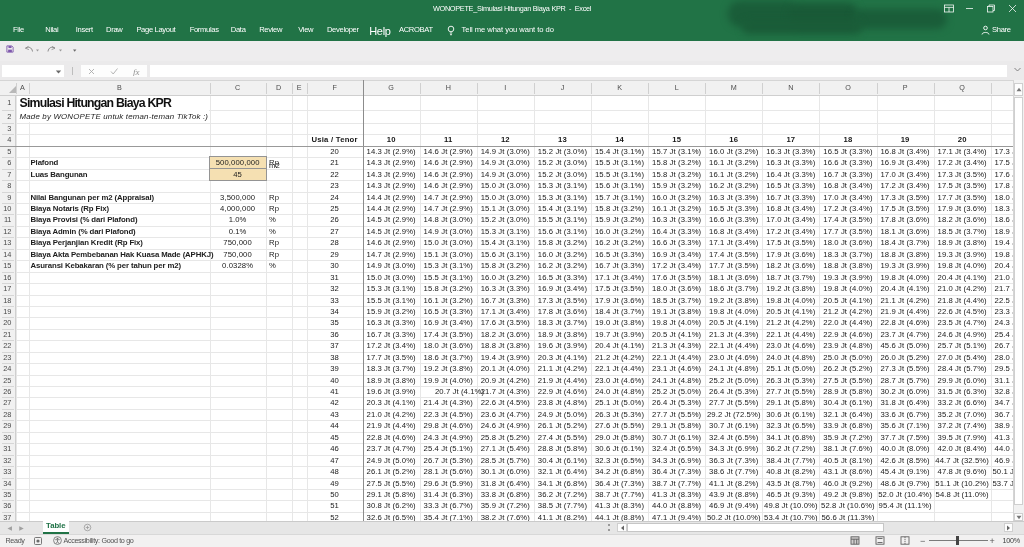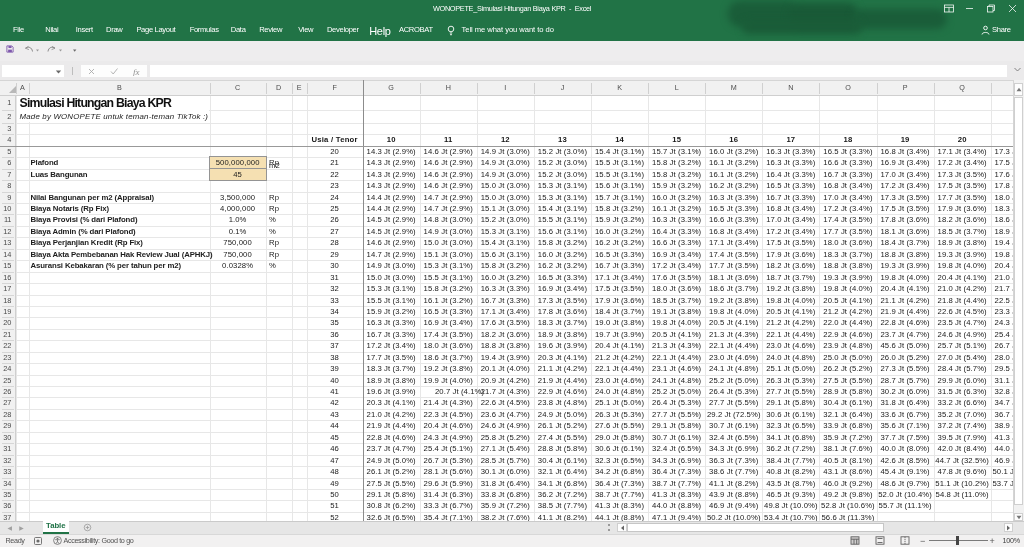--- a/index.html
+++ b/index.html
@@ -279,21 +279,21 @@
 <div class="cell" style="left:269px;top:203.00px;height:11.44px;line-height:11.44px;text-align:left">Rp</div>
 <div class="lbl" style="left:30.5px;top:214.44px;height:11.44px;line-height:11.44px">Biaya Provisi (% dari Plafond)</div>
 <div class="cell" style="left:209.6px;top:214.44px;width:56px;height:11.44px;line-height:11.44px">1.0%</div>
 <div class="cell" style="left:269px;top:214.44px;height:11.44px;line-height:11.44px;text-align:left">%</div>
 <div class="lbl" style="left:30.5px;top:225.88px;height:11.44px;line-height:11.44px">Biaya Admin (% dari Plafond)</div>
 <div class="cell" style="left:209.6px;top:225.88px;width:56px;height:11.44px;line-height:11.44px">0.1%</div>
 <div class="cell" style="left:269px;top:225.88px;height:11.44px;line-height:11.44px;text-align:left">%</div>
 <div class="lbl" style="left:30.5px;top:237.32px;height:11.44px;line-height:11.44px">Biaya Perjanjian Kredit (Rp Fix)</div>
 <div class="cell" style="left:209.6px;top:237.32px;width:56px;height:11.44px;line-height:11.44px">750,000</div>
 <div class="cell" style="left:269px;top:237.32px;height:11.44px;line-height:11.44px;text-align:left">Rp</div>
-<div class="lbl" style="left:30.5px;top:248.76px;height:11.44px;line-height:11.44px">Biaya Akta Pembebanan Hak Review Jual (APHKJ)</div>
+<div class="lbl" style="left:30.5px;top:248.76px;height:11.44px;line-height:11.44px">Biaya Akta Pembebanan Hak Kuasa Made (APHKJ)</div>
 <div class="cell" style="left:209.6px;top:248.76px;width:56px;height:11.44px;line-height:11.44px">750,000</div>
 <div class="cell" style="left:269px;top:248.76px;height:11.44px;line-height:11.44px;text-align:left">Rp</div>
 <div class="lbl" style="left:30.5px;top:260.20px;height:11.44px;line-height:11.44px">Asuransi Kebakaran (% per tahun per m2)</div>
 <div class="cell" style="left:209.6px;top:260.20px;width:56px;height:11.44px;line-height:11.44px">0.0328%</div>
 <div class="cell" style="left:269px;top:260.20px;height:11.44px;line-height:11.44px;text-align:left">%</div>
 <div class="ab" style="left:208.8px;top:156.44px;width:58px;height:24.48px;background:#f5e0b2;border:1px solid #949494"></div>
 <div class="ab" style="left:208.8px;top:168.18px;width:58px;height:1px;background:#949494"></div>
 <div class="cell" style="left:209.6px;top:157.24px;width:56px;height:11.4px;line-height:11.4px;color:#1c1c1c">500,000,000</div>
 <div class="cell" style="left:209.6px;top:168.68px;width:56px;height:11.4px;line-height:11.4px;color:#1c1c1c">45</div>
 <div class="cell" style="left:306.6px;top:134.40px;width:56px;height:11.4px;line-height:11.4px;font-weight:bold;color:#161616;letter-spacing:0.25px">Usia / Tenor</div>
@@ -617,21 +617,21 @@
 <div class="cell" style="left:591.0px;top:313.42px;width:57.1px;height:11.44px;line-height:11.44px">26.3 Jt (5.3%)</div>
 <div class="cell" style="left:648.1px;top:313.42px;width:57.1px;height:11.44px;line-height:11.44px">27.7 Jt (5.5%)</div>
 <div class="cell" style="left:705.2px;top:313.42px;width:57.1px;height:11.44px;line-height:11.44px">29.2 Jt (72.5%)</div>
 <div class="cell" style="left:762.3px;top:313.42px;width:57.1px;height:11.44px;line-height:11.44px">30.6 Jt (6.1%)</div>
 <div class="cell" style="left:819.4px;top:313.42px;width:57.1px;height:11.44px;line-height:11.44px">32.1 Jt (6.4%)</div>
 <div class="cell" style="left:876.5px;top:313.42px;width:57.1px;height:11.44px;line-height:11.44px">33.6 Jt (6.7%)</div>
 <div class="cell" style="left:933.6px;top:313.42px;width:57.1px;height:11.44px;line-height:11.44px">35.2 Jt (7.0%)</div>
 <div class="cell" style="left:990.7px;top:313.42px;width:57.1px;height:11.44px;line-height:11.44px">36.7 Jt (7.3%)</div>
 <div class="cell" style="left:306.6px;top:324.86px;width:56px;height:11.44px;line-height:11.44px">44</div>
 <div class="cell" style="left:362.6px;top:324.86px;width:57.1px;height:11.44px;line-height:11.44px">21.9 Jt (4.4%)</div>
-<div class="cell" style="left:419.7px;top:324.86px;width:57.1px;height:11.44px;line-height:11.44px">20.4 Jt (4.6%)</div>
+<div class="cell" style="left:419.7px;top:324.86px;width:57.1px;height:11.44px;line-height:11.44px">29.8 Jt (4.6%)</div>
 <div class="cell" style="left:476.8px;top:324.86px;width:57.1px;height:11.44px;line-height:11.44px">24.6 Jt (4.9%)</div>
 <div class="cell" style="left:533.9px;top:324.86px;width:57.1px;height:11.44px;line-height:11.44px">26.1 Jt (5.2%)</div>
 <div class="cell" style="left:591.0px;top:324.86px;width:57.1px;height:11.44px;line-height:11.44px">27.6 Jt (5.5%)</div>
 <div class="cell" style="left:648.1px;top:324.86px;width:57.1px;height:11.44px;line-height:11.44px">29.1 Jt (5.8%)</div>
 <div class="cell" style="left:705.2px;top:324.86px;width:57.1px;height:11.44px;line-height:11.44px">30.7 Jt (6.1%)</div>
 <div class="cell" style="left:762.3px;top:324.86px;width:57.1px;height:11.44px;line-height:11.44px">32.3 Jt (6.5%)</div>
 <div class="cell" style="left:819.4px;top:324.86px;width:57.1px;height:11.44px;line-height:11.44px">33.9 Jt (6.8%)</div>
 <div class="cell" style="left:876.5px;top:324.86px;width:57.1px;height:11.44px;line-height:11.44px">35.6 Jt (7.1%)</div>
 <div class="cell" style="left:933.6px;top:324.86px;width:57.1px;height:11.44px;line-height:11.44px">37.2 Jt (7.4%)</div>
 <div class="cell" style="left:990.7px;top:324.86px;width:57.1px;height:11.44px;line-height:11.44px">38.9 Jt (7.8%)</div>
@@ -715,21 +715,21 @@
 <div class="cell" style="left:306.6px;top:404.94px;width:56px;height:11.44px;line-height:11.44px">51</div>
 <div class="cell" style="left:362.6px;top:404.94px;width:57.1px;height:11.44px;line-height:11.44px">30.8 Jt (6.2%)</div>
 <div class="cell" style="left:419.7px;top:404.94px;width:57.1px;height:11.44px;line-height:11.44px">33.3 Jt (6.7%)</div>
 <div class="cell" style="left:476.8px;top:404.94px;width:57.1px;height:11.44px;line-height:11.44px">35.9 Jt (7.2%)</div>
 <div class="cell" style="left:533.9px;top:404.94px;width:57.1px;height:11.44px;line-height:11.44px">38.5 Jt (7.7%)</div>
 <div class="cell" style="left:591.0px;top:404.94px;width:57.1px;height:11.44px;line-height:11.44px">41.3 Jt (8.3%)</div>
 <div class="cell" style="left:648.1px;top:404.94px;width:57.1px;height:11.44px;line-height:11.44px">44.0 Jt (8.8%)</div>
 <div class="cell" style="left:705.2px;top:404.94px;width:57.1px;height:11.44px;line-height:11.44px">46.9 Jt (9.4%)</div>
 <div class="cell" style="left:762.3px;top:404.94px;width:57.1px;height:11.44px;line-height:11.44px">49.8 Jt (10.0%)</div>
 <div class="cell" style="left:819.4px;top:404.94px;width:57.1px;height:11.44px;line-height:11.44px">52.8 Jt (10.6%)</div>
-<div class="cell" style="left:876.5px;top:404.94px;width:57.1px;height:11.44px;line-height:11.44px">55.7 Jt (11.1%)</div>
+<div class="cell" style="left:876.5px;top:404.94px;width:57.1px;height:11.44px;line-height:11.44px">95.4 Jt (11.1%)</div>
 <div class="cell" style="left:306.6px;top:416.38px;width:56px;height:11.44px;line-height:11.44px">52</div>
 <div class="cell" style="left:362.6px;top:416.38px;width:57.1px;height:11.44px;line-height:11.44px">32.6 Jt (6.5%)</div>
 <div class="cell" style="left:419.7px;top:416.38px;width:57.1px;height:11.44px;line-height:11.44px">35.4 Jt (7.1%)</div>
 <div class="cell" style="left:476.8px;top:416.38px;width:57.1px;height:11.44px;line-height:11.44px">38.2 Jt (7.6%)</div>
 <div class="cell" style="left:533.9px;top:416.38px;width:57.1px;height:11.44px;line-height:11.44px">41.1 Jt (8.2%)</div>
 <div class="cell" style="left:591.0px;top:416.38px;width:57.1px;height:11.44px;line-height:11.44px">44.1 Jt (8.8%)</div>
 <div class="cell" style="left:648.1px;top:416.38px;width:57.1px;height:11.44px;line-height:11.44px">47.1 Jt (9.4%)</div>
 <div class="cell" style="left:705.2px;top:416.38px;width:57.1px;height:11.44px;line-height:11.44px">50.2 Jt (10.0%)</div>
 <div class="cell" style="left:762.3px;top:416.38px;width:57.1px;height:11.44px;line-height:11.44px">53.4 Jt (10.7%)</div>
 <div class="cell" style="left:819.4px;top:416.38px;width:57.1px;height:11.44px;line-height:11.44px">56.6 Jt (11.3%)</div>

